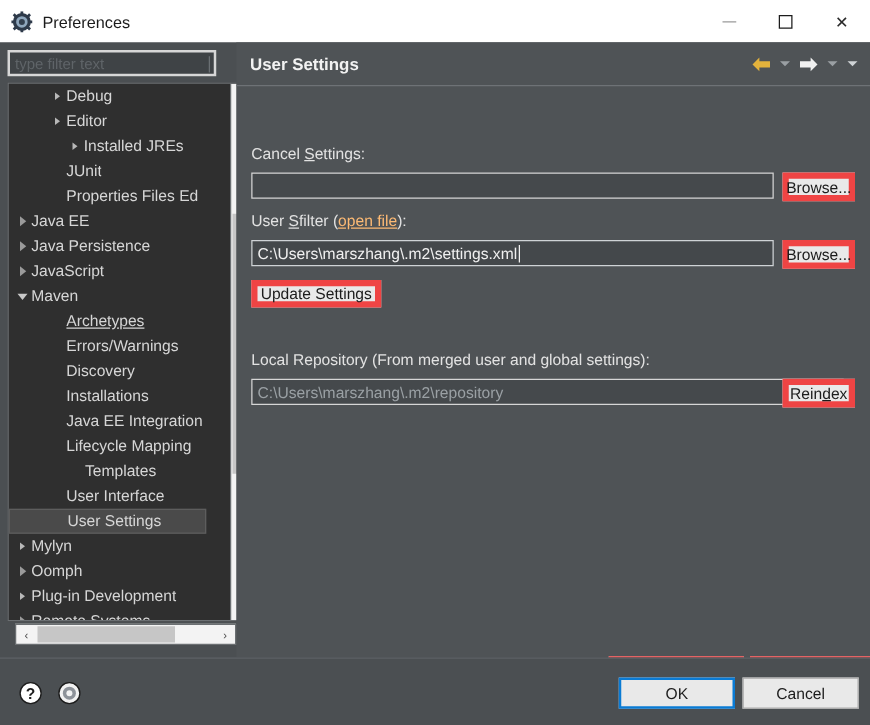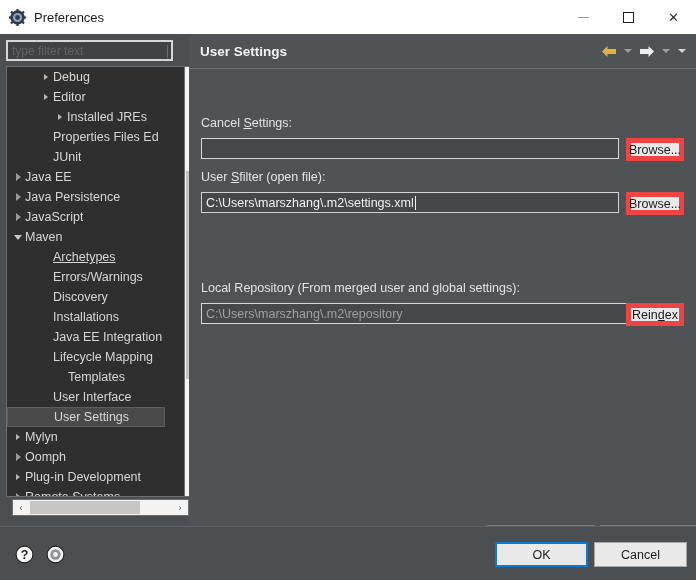--- a/index.html
+++ b/index.html
@@ -199,21 +199,21 @@
   .panel-content {
     position: absolute; left: 0; top: 35px;
     width: 507px; height: 457px;
   }
   .field-label {
     position: absolute;
     font-size: 12.5px; color: #e2e2e2;
     white-space: nowrap;
   }
   .mnem { text-decoration: underline; }
-  .link { color: #e5e5e5; }
+  .link { color: #fdba74; text-decoration: underline; }
   .txtinput {
     position: absolute;
     height: 21px;
     background: #45494c;
     border: 1.5px solid #d6d6d6;
     display: flex; align-items: center;
     font-size: 12.5px; color: #f0f0f0;
     padding-left: 4px;
     overflow: hidden;
   }
@@ -325,25 +325,25 @@
               <span class="tree-label">Editor</span>
             </div>
             <div class="tree-row" style="padding-left: 46px;">
               <span class="twisty">
                 <span class="tw-right"></span>
               </span>
               <span class="tree-label">Installed JREs</span>
             </div>
             <div class="tree-row" style="padding-left: 32px;">
               <span class="twisty tw-blank"></span>
+              <span class="tree-label">JUnit</span>
+            </div>
+            <div class="tree-row" style="padding-left: 32px;">
+              <span class="twisty tw-blank"></span>
               <span class="tree-label">Properties Files Ed</span>
-            </div>
-            <div class="tree-row" style="padding-left: 32px;">
-              <span class="twisty tw-blank"></span>
-              <span class="tree-label">JUnit</span>
             </div>
             <div class="tree-row" style="padding-left: 4px;">
               <span class="twisty">
                 <span class="tw-right-hollow"></span>
               </span>
               <span class="tree-label">Java EE</span>
             </div>
             <div class="tree-row" style="padding-left: 4px;">
               <span class="twisty">
                 <span class="tw-right-hollow"></span>
@@ -474,20 +474,21 @@
         </div>
         <div class="btn" style="left:437px; top:69px; width:58px; height:23px;">Browse...</div>
 
         <div class="field-label" style="left:12px; top:101px;"><span>User </span><span class="mnem">S</span><span>filter (</span><span class="link">open file</span><span>):</span></div>
         <div class="txtinput focused" style="left:12px; top:123px; width:418px;">
           <span>C:\Users\marszhang\.m2\settings.xml</span>
           <span class="caret"></span>
         </div>
         <div class="btn" style="left:437px; top:123px; width:58px; height:23px;">Browse...</div>
 
+        <div class="btn" style="left:12px; top:155px; width:104px; height:22px;">Update Settings</div>
 
         <div class="field-label" style="left:12px; top:212px;">Local Repository (From merged user and global settings):</div>
         <div class="txtinput readonly" style="left:12px; top:234px; width:474px;">
           <span>C:\Users\marszhang\.m2\repository</span>
         </div>
         <div class="btn" style="left:437px; top:234px; width:58px; height:23px;">
             <span>Rein</span>
             <span class="mnem">d</span>
             <span>ex</span>
           </div>

